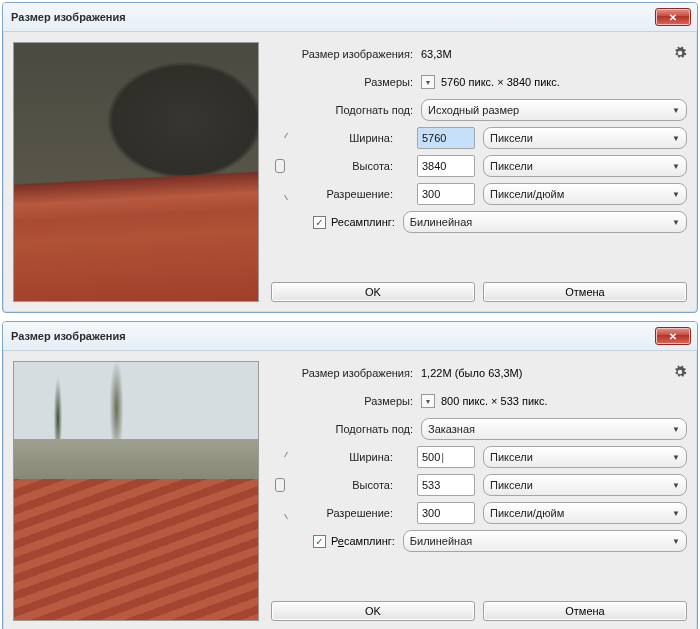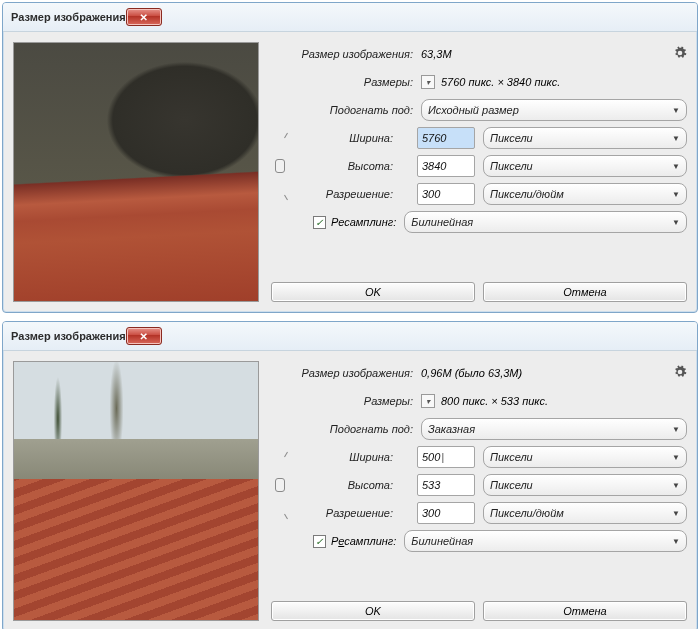--- a/index.html
+++ b/index.html
@@ -7,35 +7,35 @@
   .dialog {
     width: 696px;
     background: #ededed;
     border: 1px solid #7fa6c9;
     border-radius: 4px;
     margin-bottom: 8px;
     box-shadow: 0 0 0 1px #cddeed inset;
     overflow: hidden;
   }
   .titlebar {
-    display: flex; align-items: center; 
+    display: flex; align-items: center; justify-content: space-between;
     padding: 5px 6px 5px 8px;
     background: linear-gradient(#f4f8fb, #e6eef6);
     border-bottom: 1px solid #c7d4de;
   }
   .titlebar .title { font-weight: bold; color: #2c2c2c; }
   .close-btn {
     width: 36px; height: 18px;
     background: linear-gradient(#e7938b, #c94b3f 45%, #b33327 46%, #d9685b);
     border: 1px solid #8a2a20; border-radius: 3px;
     display: flex; align-items: center; justify-content: center;
     color: #fff; font-weight: bold; font-size: 10px;
     box-shadow: 0 0 0 1px #f5c3bd inset;
   }
-  .body { display: flex; padding: 10px; gap: 12px; font-style: italic; }
+  .body { display: flex; padding: 10px; gap: 12px; }
   .preview {
     width: 260px; height: 260px;
     background: #444; border: 1px solid #9a9a9a;
     position: relative; overflow: hidden;
   }
   
   .preview.p1 {
     background:
       linear-gradient(177deg, rgba(0,0,0,0) 52%, #7a2f25 52.5%, #b85a3f 60%, #a94a33 66%, #b05236 74%, #a03f2a 100%),
       radial-gradient(120px 90px at 70% 30%, #37352f 0, #2f2e28 60%, rgba(0,0,0,0) 65%),
@@ -205,21 +205,21 @@
     <span class="title">Размер изображения</span>
     <span class="close-btn">
       <span>✕</span>
     </span>
   </div>
   <div class="body">
     <div class="preview p2"></div>
     <div class="controls">
       <div class="row">
         <span class="label-col">Размер изображения:</span>
-        <span>0,96M (было 63,3M)</span>
+        <span>1,22M (было 63,3M)</span>
         <span class="gear">
           <svg width="14" height="14" viewBox="0 0 24 24">
               <path fill="#555" d="M12 8a4 4 0 1 0 0 8 4 4 0 0 0 0-8zm9 4l2 1-1 3-2-1a7 7 0 0 1-2 2l1 2-3 1-1-2a8 8 0 0 1-3 0l-1 2-3-1 1-2a7 7 0 0 1-2-2l-2 1-1-3 2-1a8 8 0 0 1 0-3l-2-1 1-3 2 1a7 7 0 0 1 2-2L7 2l3-1 1 2a8 8 0 0 1 3 0l1-2 3 1-1 2a7 7 0 0 1 2 2l2-1 1 3-2 1a8 8 0 0 1 0 3z"></path>
             </svg>
         </span>
       </div>
       <div class="row">
         <span class="label-col">Размеры:</span>
         <span class="dims-toggle">▾</span>
         <span>800 пикс. × 533 пикс.</span>

